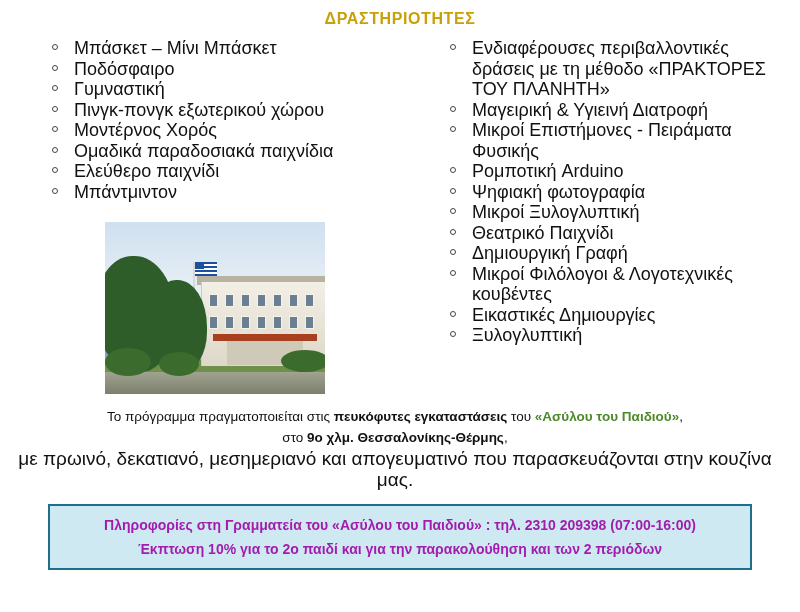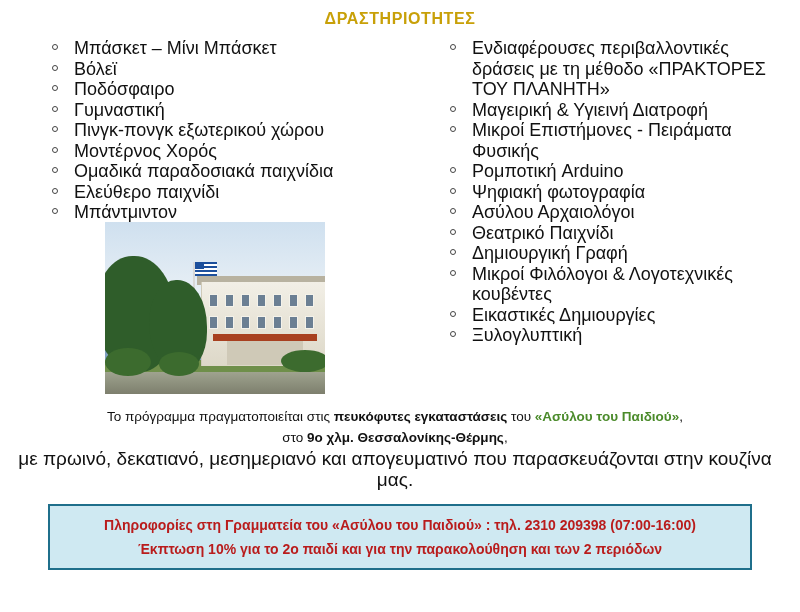--- a/index.html
+++ b/index.html
@@ -176,21 +176,21 @@
     border: 2px solid #1f6f8b;
     box-sizing: border-box;
     display: flex;
     flex-direction: column;
     align-items: center;
     justify-content: center;
   }
   .banner div {
     font-size: 14px;
     font-weight: bold;
-    color: #b91c1c;
+    color: #a21caf;
     line-height: 24px;
     text-align: left;
   }
 </style>
 </head>
 <body>
 
 <div class="page">
 
   <div class="title">ΔΡΑΣΤΗΡΙΟΤΗΤΕΣ</div>
@@ -198,24 +198,20 @@
   <div class="cols">
 
     <div class="col col-left">
       <ul class="list">
         <li>
           <span class="bullet"></span>
           <span class="txt">Μπάσκετ – Μίνι Μπάσκετ</span>
         </li>
         <li>
           <span class="bullet"></span>
-          <span class="txt">Βόλεϊ</span>
-        </li>
-        <li>
-          <span class="bullet"></span>
           <span class="txt">Ποδόσφαιρο</span>
         </li>
         <li>
           <span class="bullet"></span>
           <span class="txt">Γυμναστική</span>
         </li>
         <li>
           <span class="bullet"></span>
           <span class="txt">Πινγκ-πονγκ εξωτερικού χώρου</span>
         </li>
@@ -255,21 +251,21 @@
         <li>
           <span class="bullet"></span>
           <span class="txt">Ρομποτική Arduino</span>
         </li>
         <li>
           <span class="bullet"></span>
           <span class="txt">Ψηφιακή φωτογραφία</span>
         </li>
         <li>
           <span class="bullet"></span>
-          <span class="txt">Ασύλου Αρχαιολόγοι</span>
+          <span class="txt">Μικροί Ξυλογλυπτική</span>
         </li>
         <li>
           <span class="bullet"></span>
           <span class="txt">Θεατρικό Παιχνίδι</span>
         </li>
         <li>
           <span class="bullet"></span>
           <span class="txt">Δημιουργική Γραφή</span>
         </li>
         <li>

